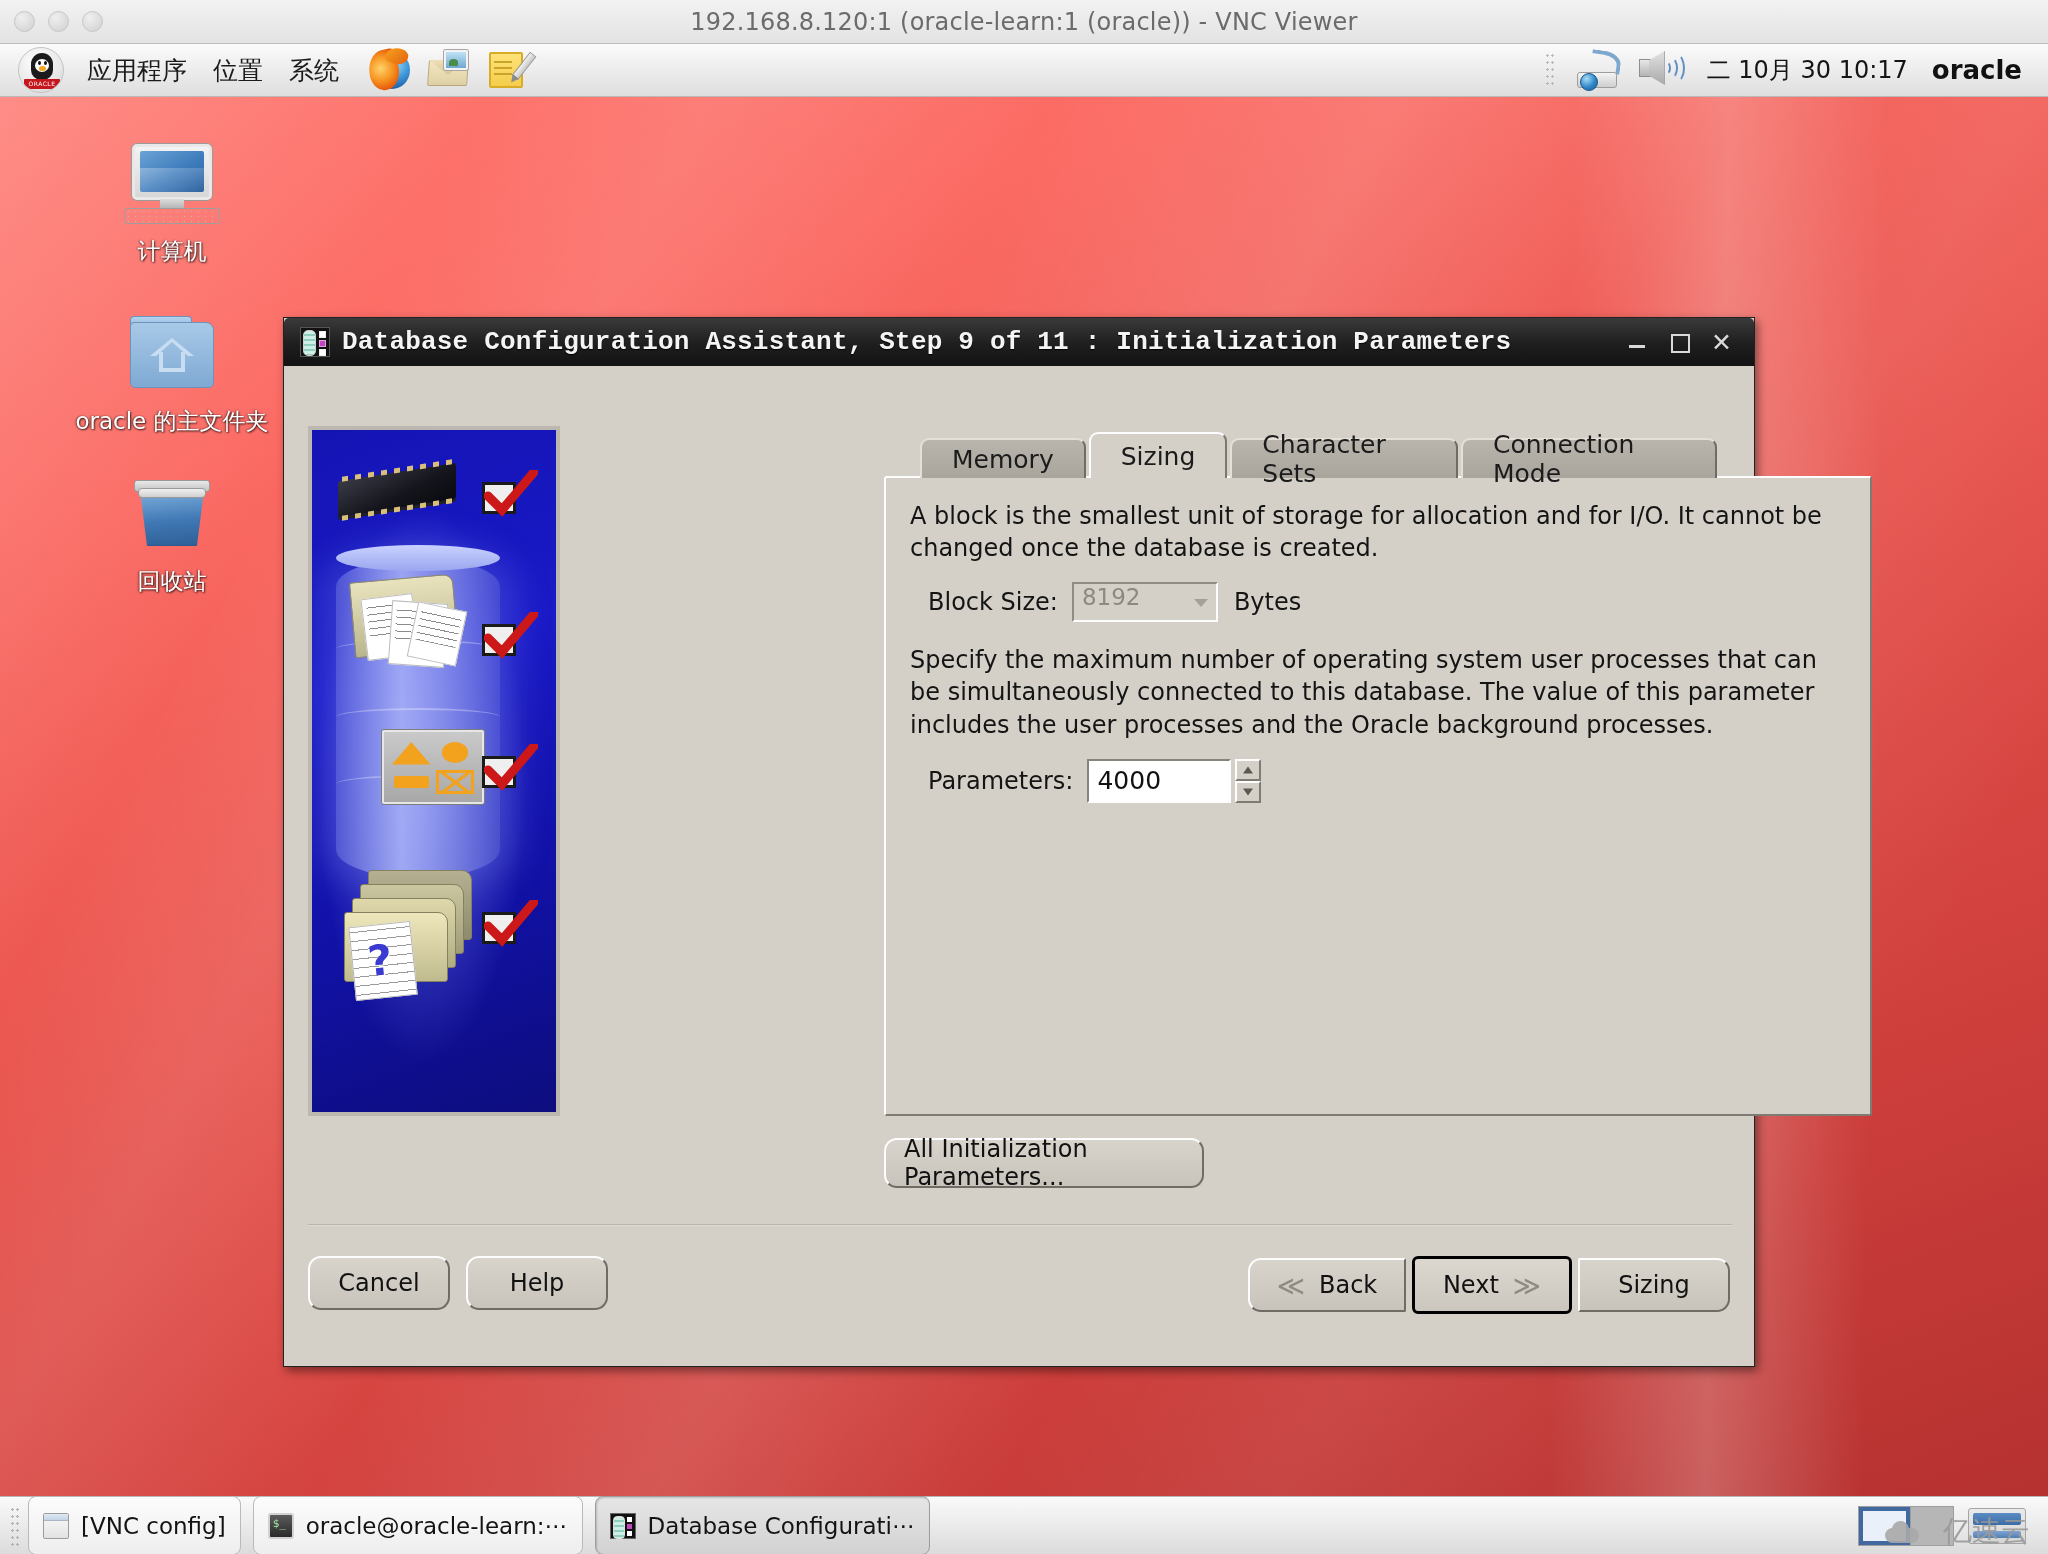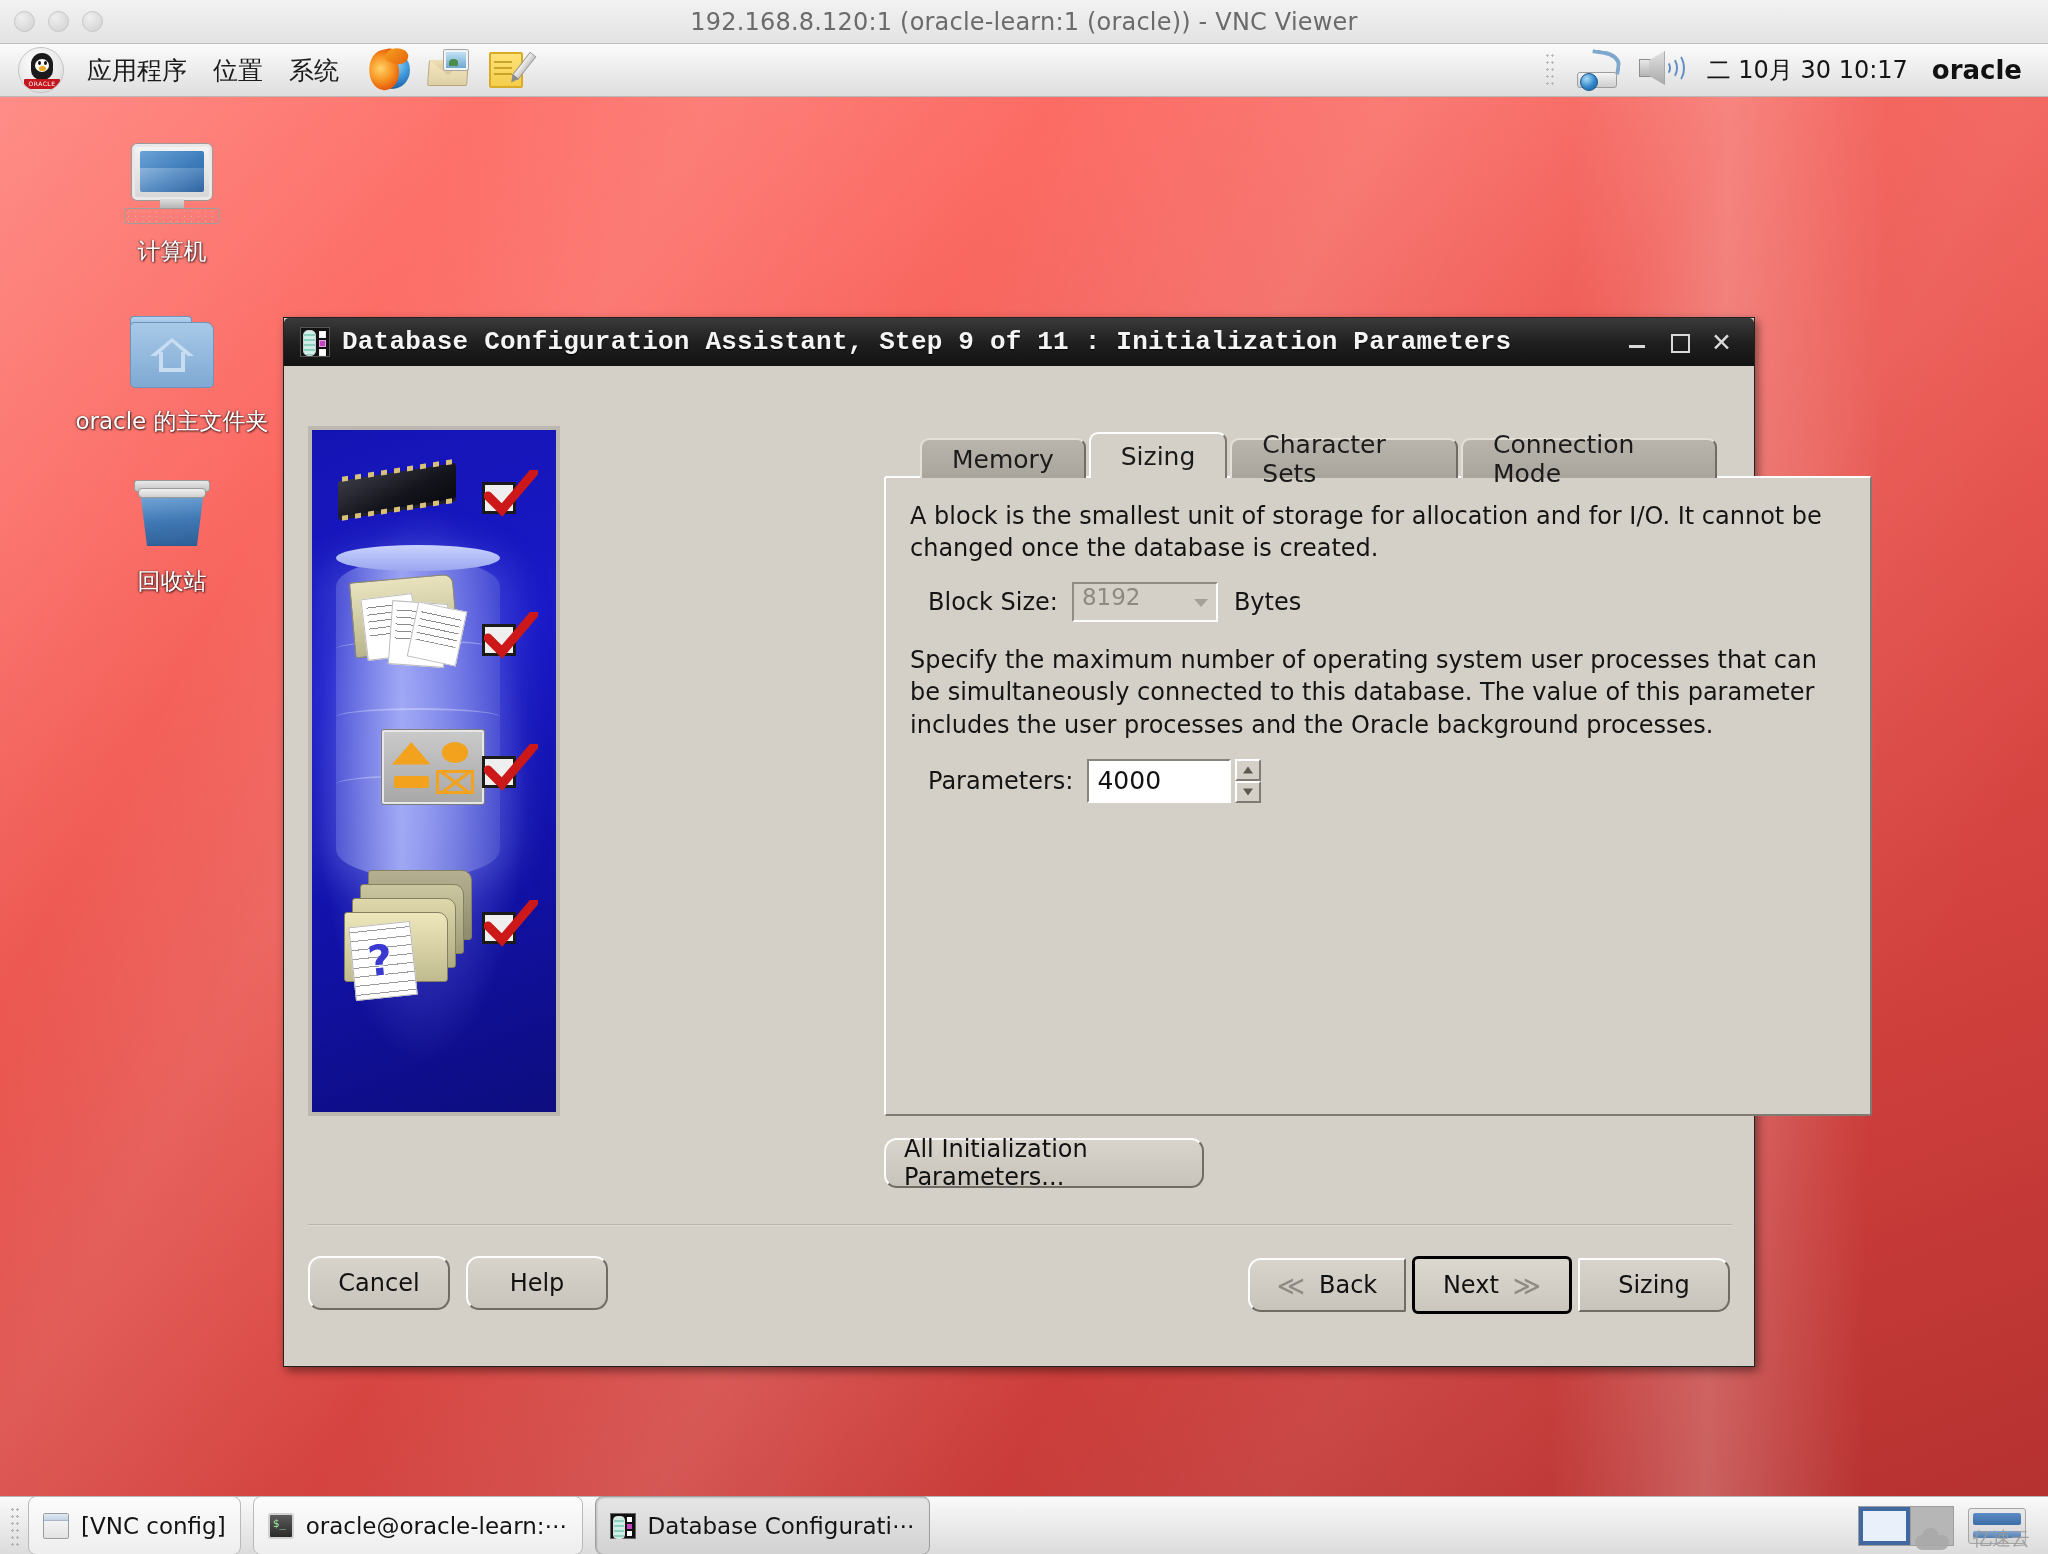--- a/index.html
+++ b/index.html
@@ -640,21 +640,21 @@
     content:""; position:absolute; left:4px; top:4px; right:4px; height:12px;
     background: linear-gradient(#5d8cc4, #3c6ca4); border-radius: 2px;
   }
   .show-desktop::after {
     content:""; position:absolute; left:4px; bottom:5px; right:4px; height:7px;
     background: linear-gradient(#7fa4d2, #4f7fb4); border-radius: 2px;
   }
   .watermark {
     position: absolute; right: 18px; bottom: 2px;
     display: flex; align-items: center; gap: 24px;
-    font-size: 19px; color: #9a9a9a; opacity: .9;
+    font-size: 29px; color: #9a9a9a; opacity: .9;
     font-family: "DejaVu Sans", "Liberation Sans", sans-serif;
     pointer-events: none;
   }
   .watermark .cloud {
     width: 34px; height: 22px; position: relative;
   }
   .watermark .cloud::before {
     content:""; position:absolute; left:0; bottom:0; width:34px; height:15px;
     background:#a9a9a9; border-radius: 9px;
   }

